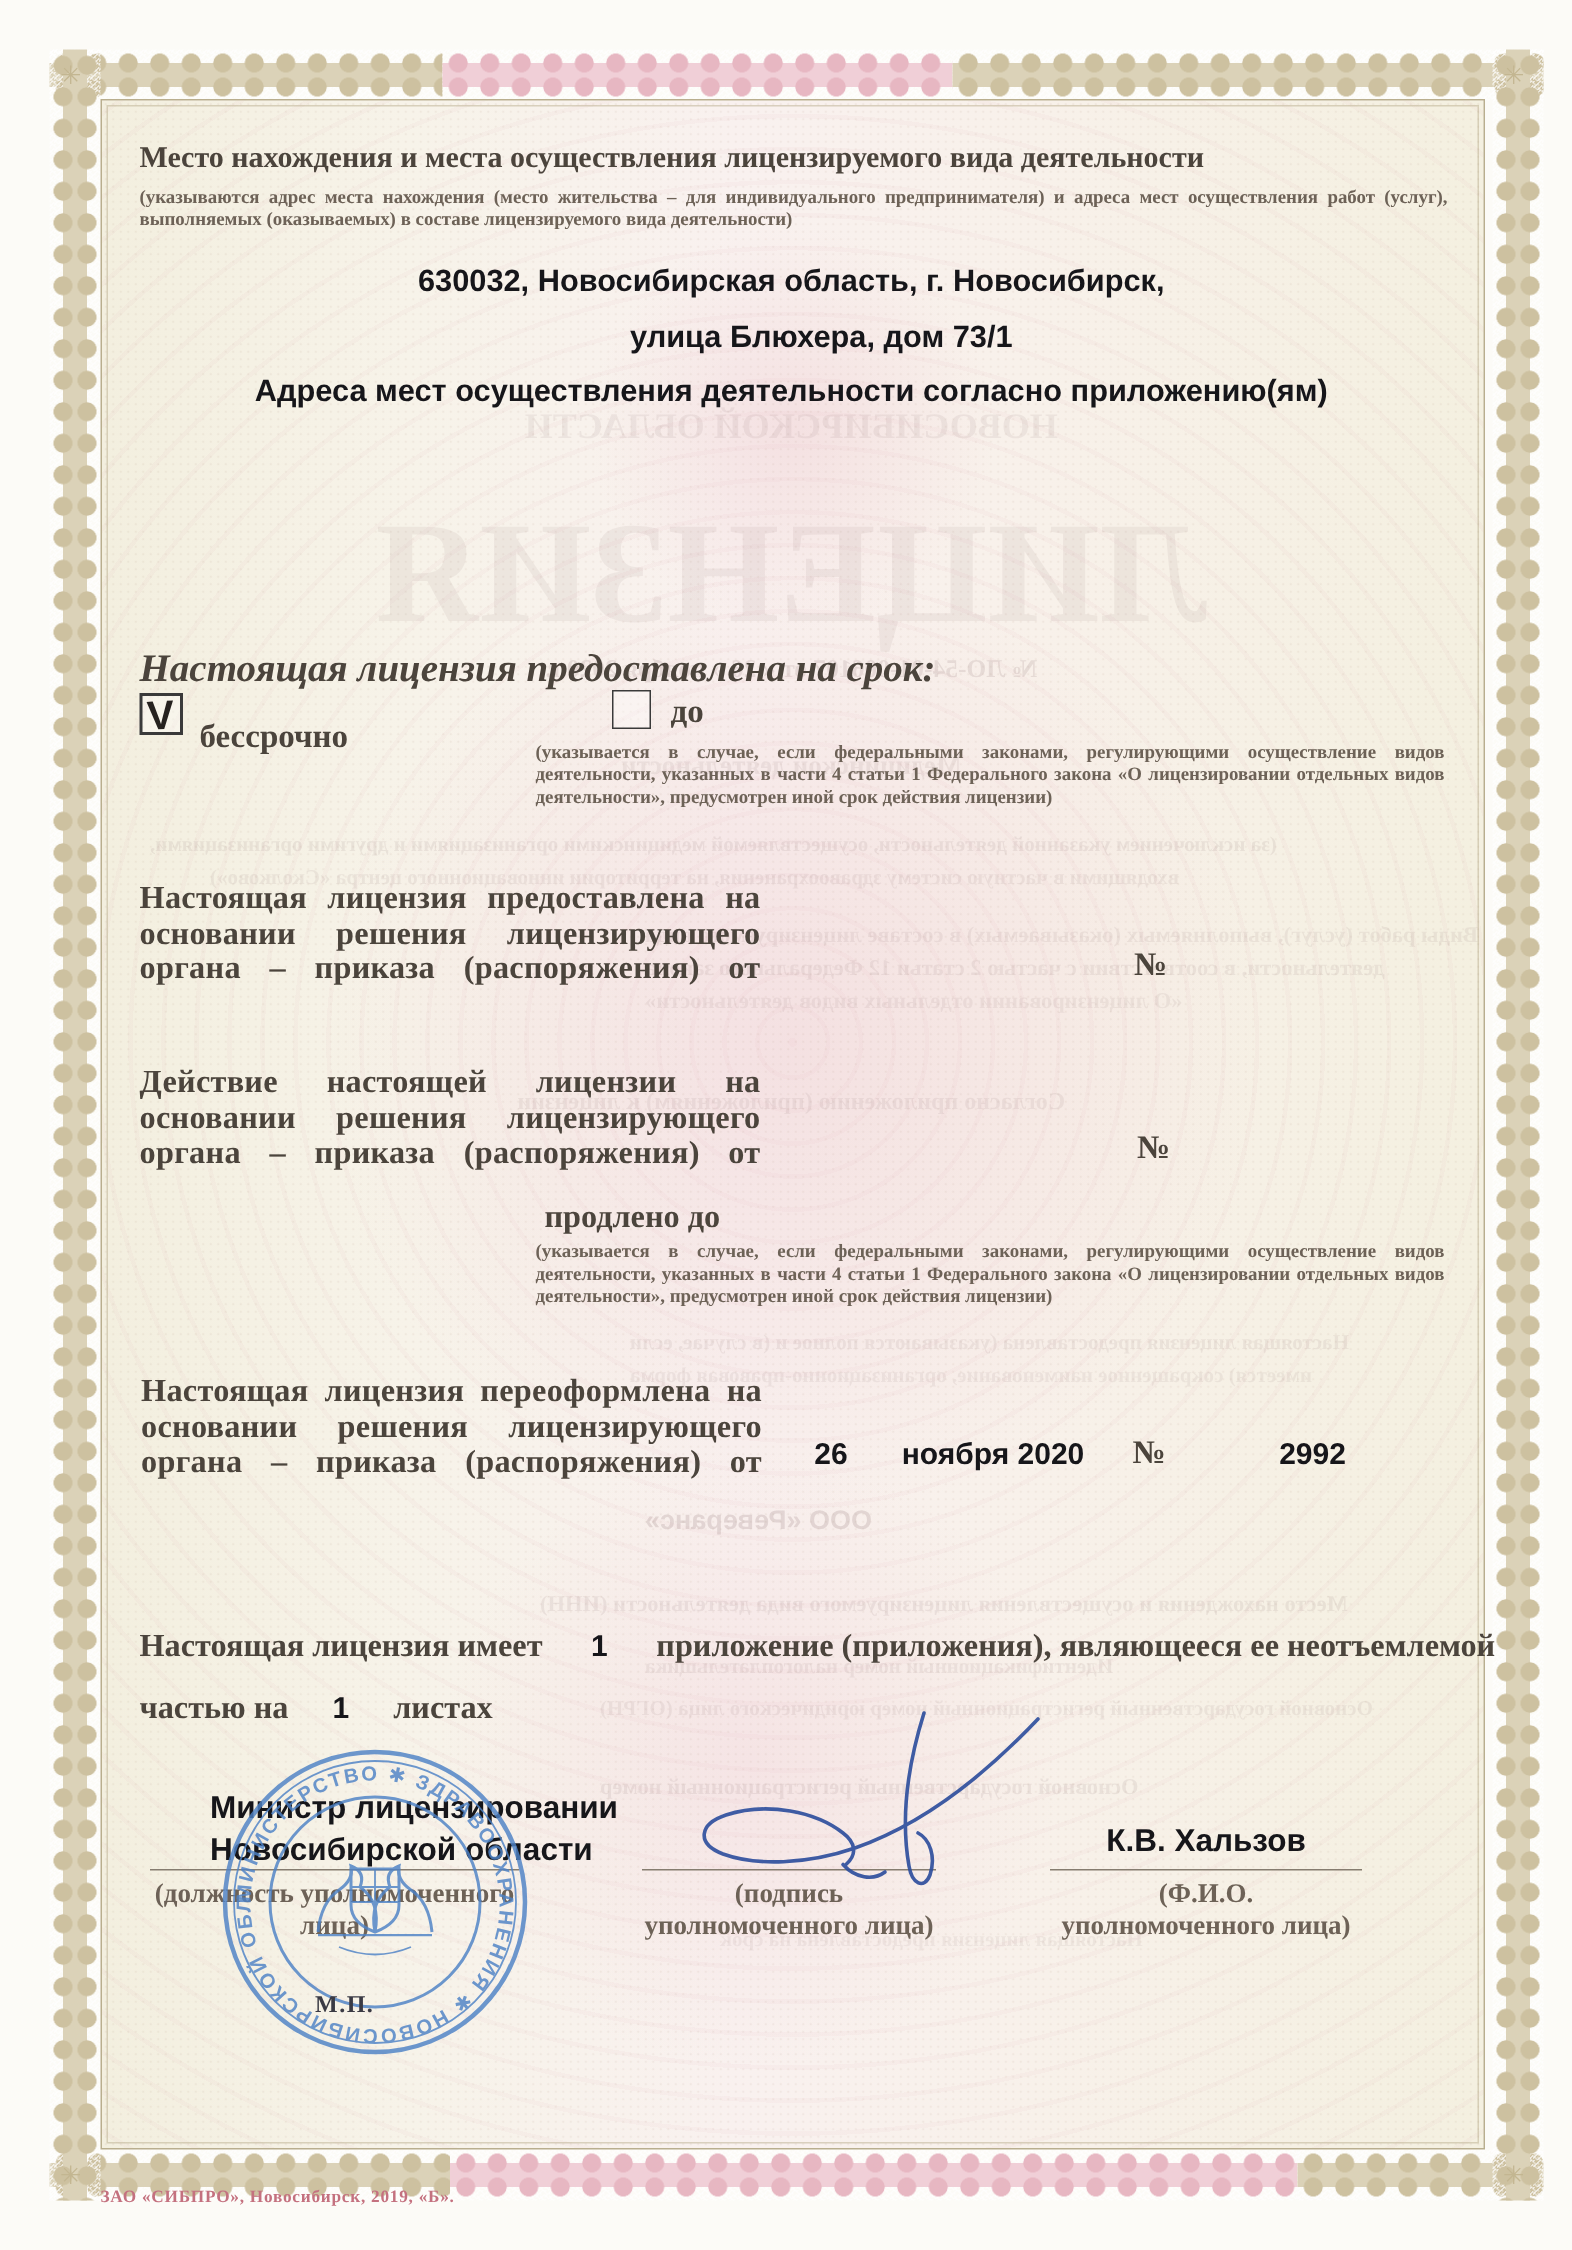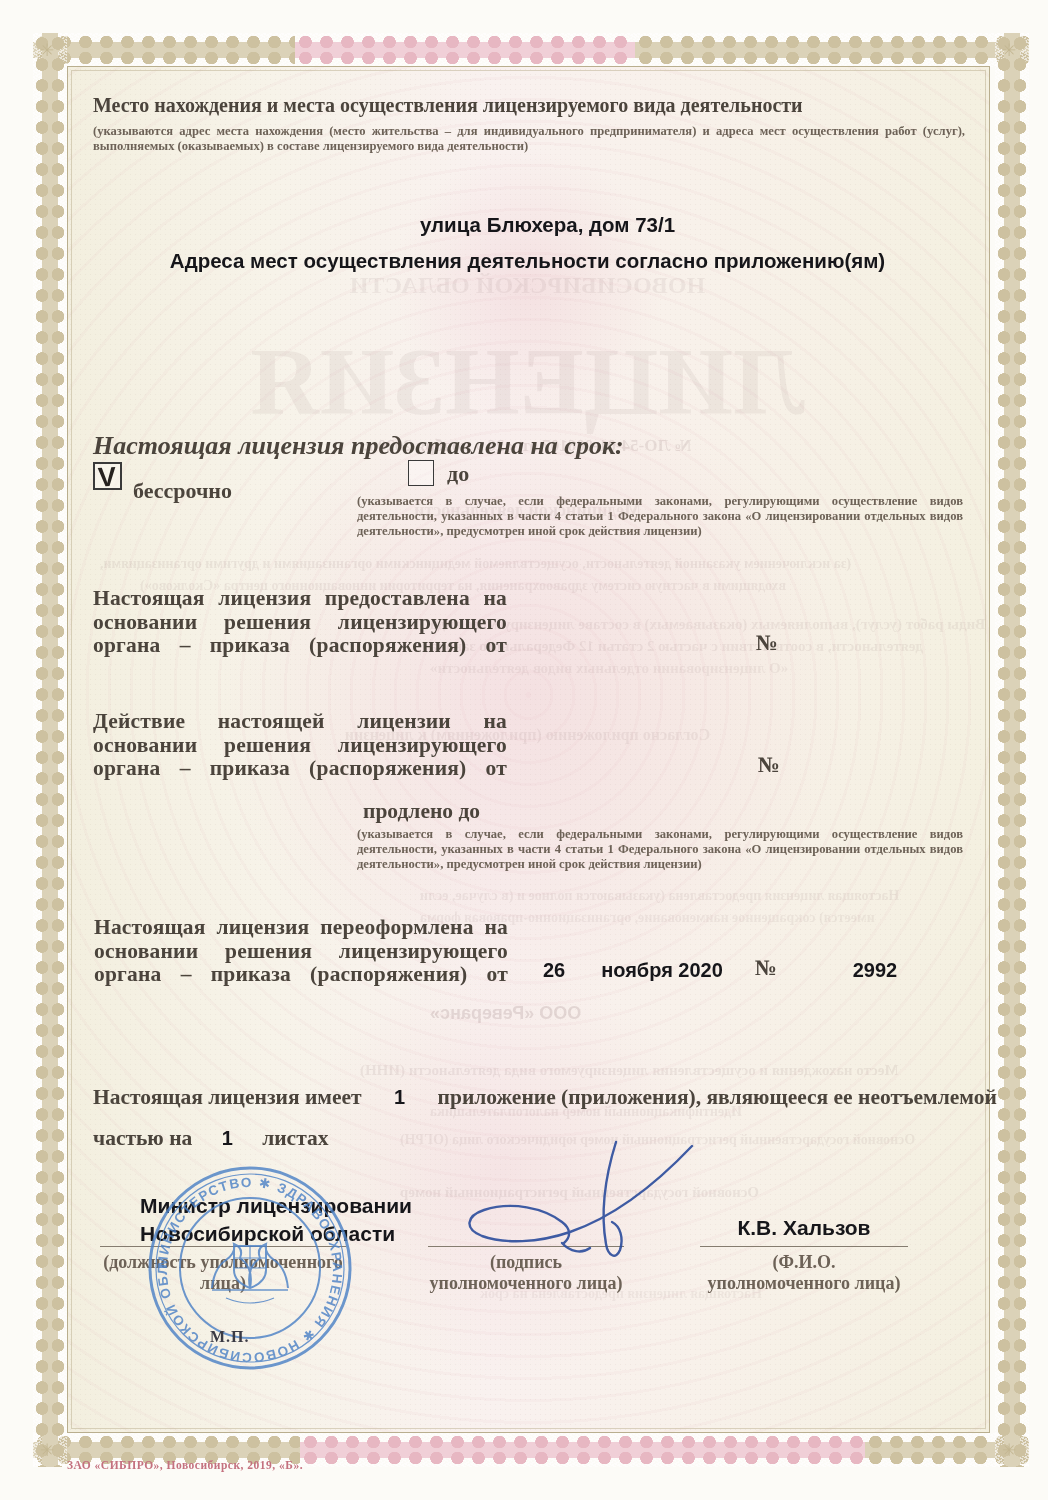--- a/index.html
+++ b/index.html
@@ -115,20 +115,21 @@
       <div class="bleed-line" style="top: 1062px; font-size: 15px; opacity: 0.12; left: 360px;">Место нахождения и осуществления лицензируемого вида деятельности (ИНН)</div>
       <div class="bleed-line" style="top: 1104px; font-size: 14px; opacity: 0.11; left: 430px;">Идентификационный номер налогоплательщика</div>
       <div class="bleed-line" style="top: 1132px; font-size: 14px; opacity: 0.11; left: 400px;">Основной государственный регистрационный номер юридического лица (ОГРН)</div>
       <div class="bleed-line" style="top: 1184px; font-size: 15px; opacity: 0.12; left: 400px;">Основной государственный регистрационный номер</div>
       <div class="bleed-line" style="top: 1286px; font-size: 14px; opacity: 0.09; left: 480px;">Настоящая лицензия предоставлена на срок</div>
     </div>
 
   <div class="abs z tserif" style="left:93px;top:94px;width:790px;font-size:20px;">Место нахождения и места осуществления лицензируемого вида деятельности</div>
   <div class="abs z small-note" style="left:93px;top:124px;width:872px;">(указываются адрес места нахождения (место жительства – для индивидуального предпринимателя) и адреса мест осуществления работ (услуг), выполняемых (оказываемых) в составе лицензируемого вида деятельности)</div>
 
+  <div class="abs z centered fill" style="top:176px;font-size:20.5px;">630032, Новосибирская область, г. Новосибирск,</div>
   <div class="abs z centered fill" style="top:213px;font-size:20.5px;margin-left:40px;">улица Блюхера, дом 73/1</div>
   <div class="abs z centered fill" style="top:249px;font-size:20.5px;">Адреса мест осуществления деятельности согласно приложению(ям)</div>
 
   <div class="abs z tserif" style="left:93px;top:431px;font-size:26px;font-style:italic;">Настоящая лицензия предоставлена на срок:</div>
   <div class="cbox z" style="left:93px;top:462px;width:25px;height:24px;">
     <span class="cmark">V</span>
   </div>
   <div class="abs z tserif" style="left:133px;top:478px;font-size:22px;">бессрочно</div>
   <div class="cbox z" style="left:408px;top:460px;width:24px;height:24px;border-width:1.5px;"></div>
   <div class="abs z tserif" style="left:447px;top:461px;font-size:22px;">до</div>

